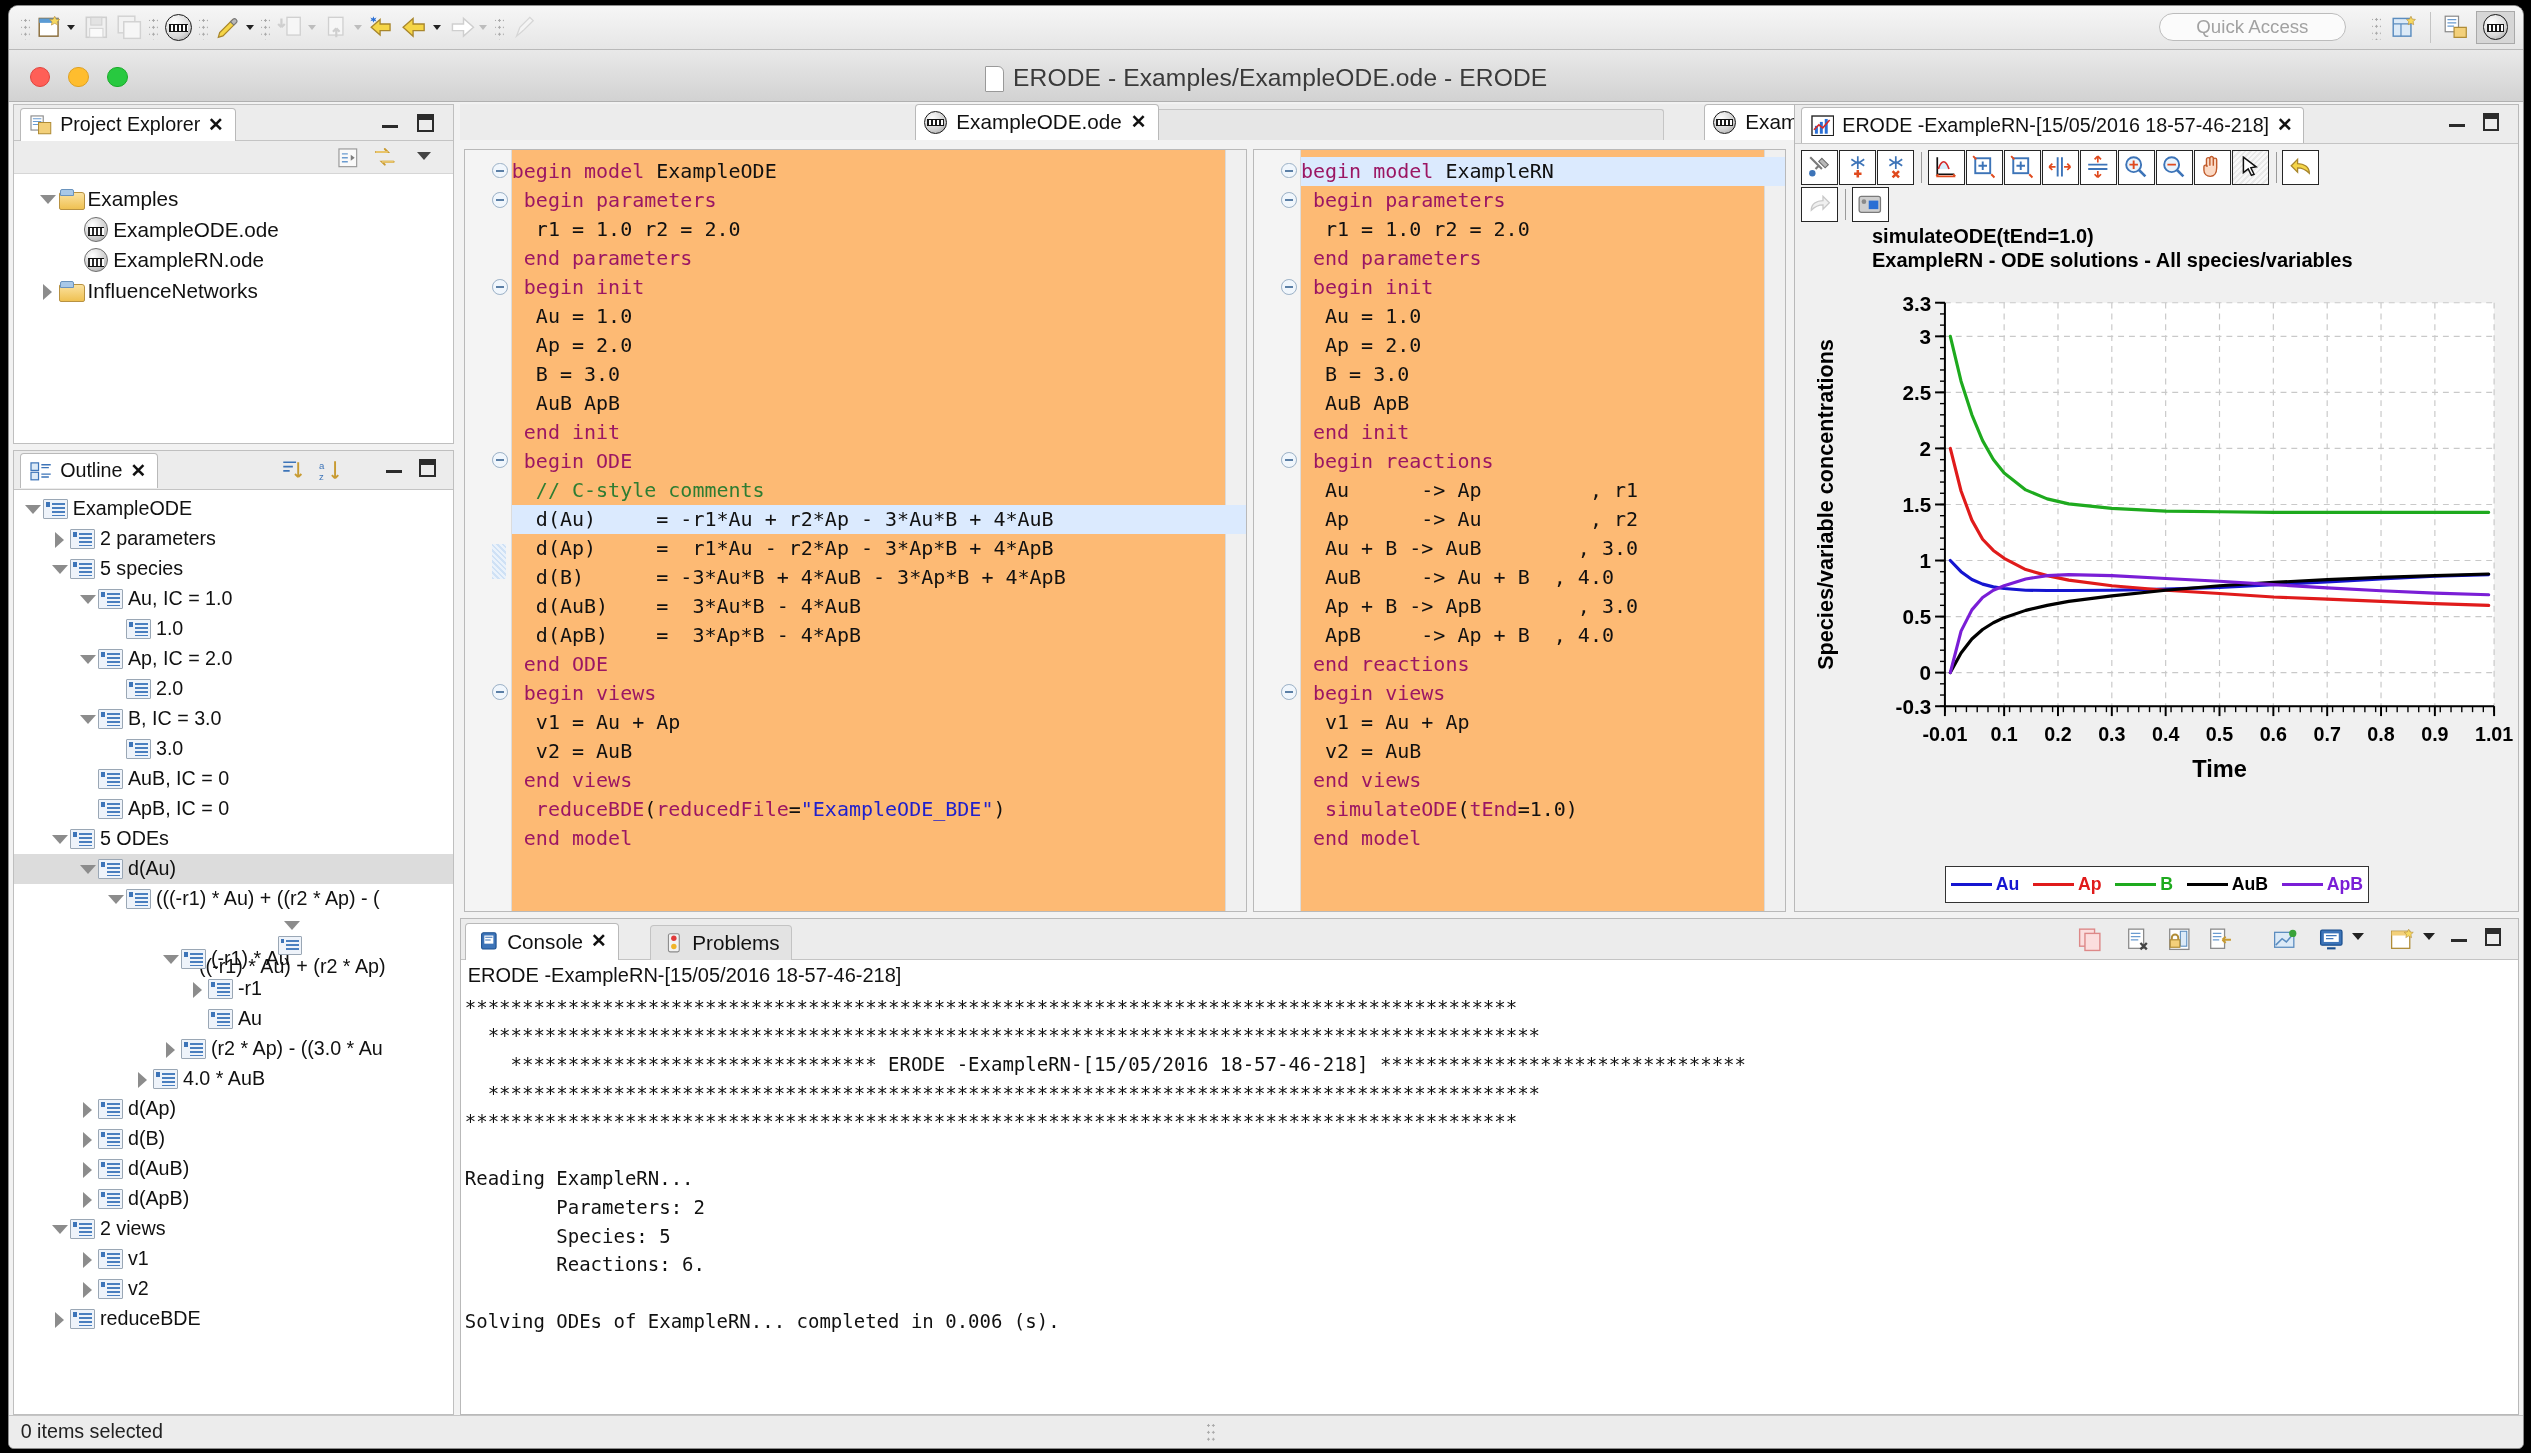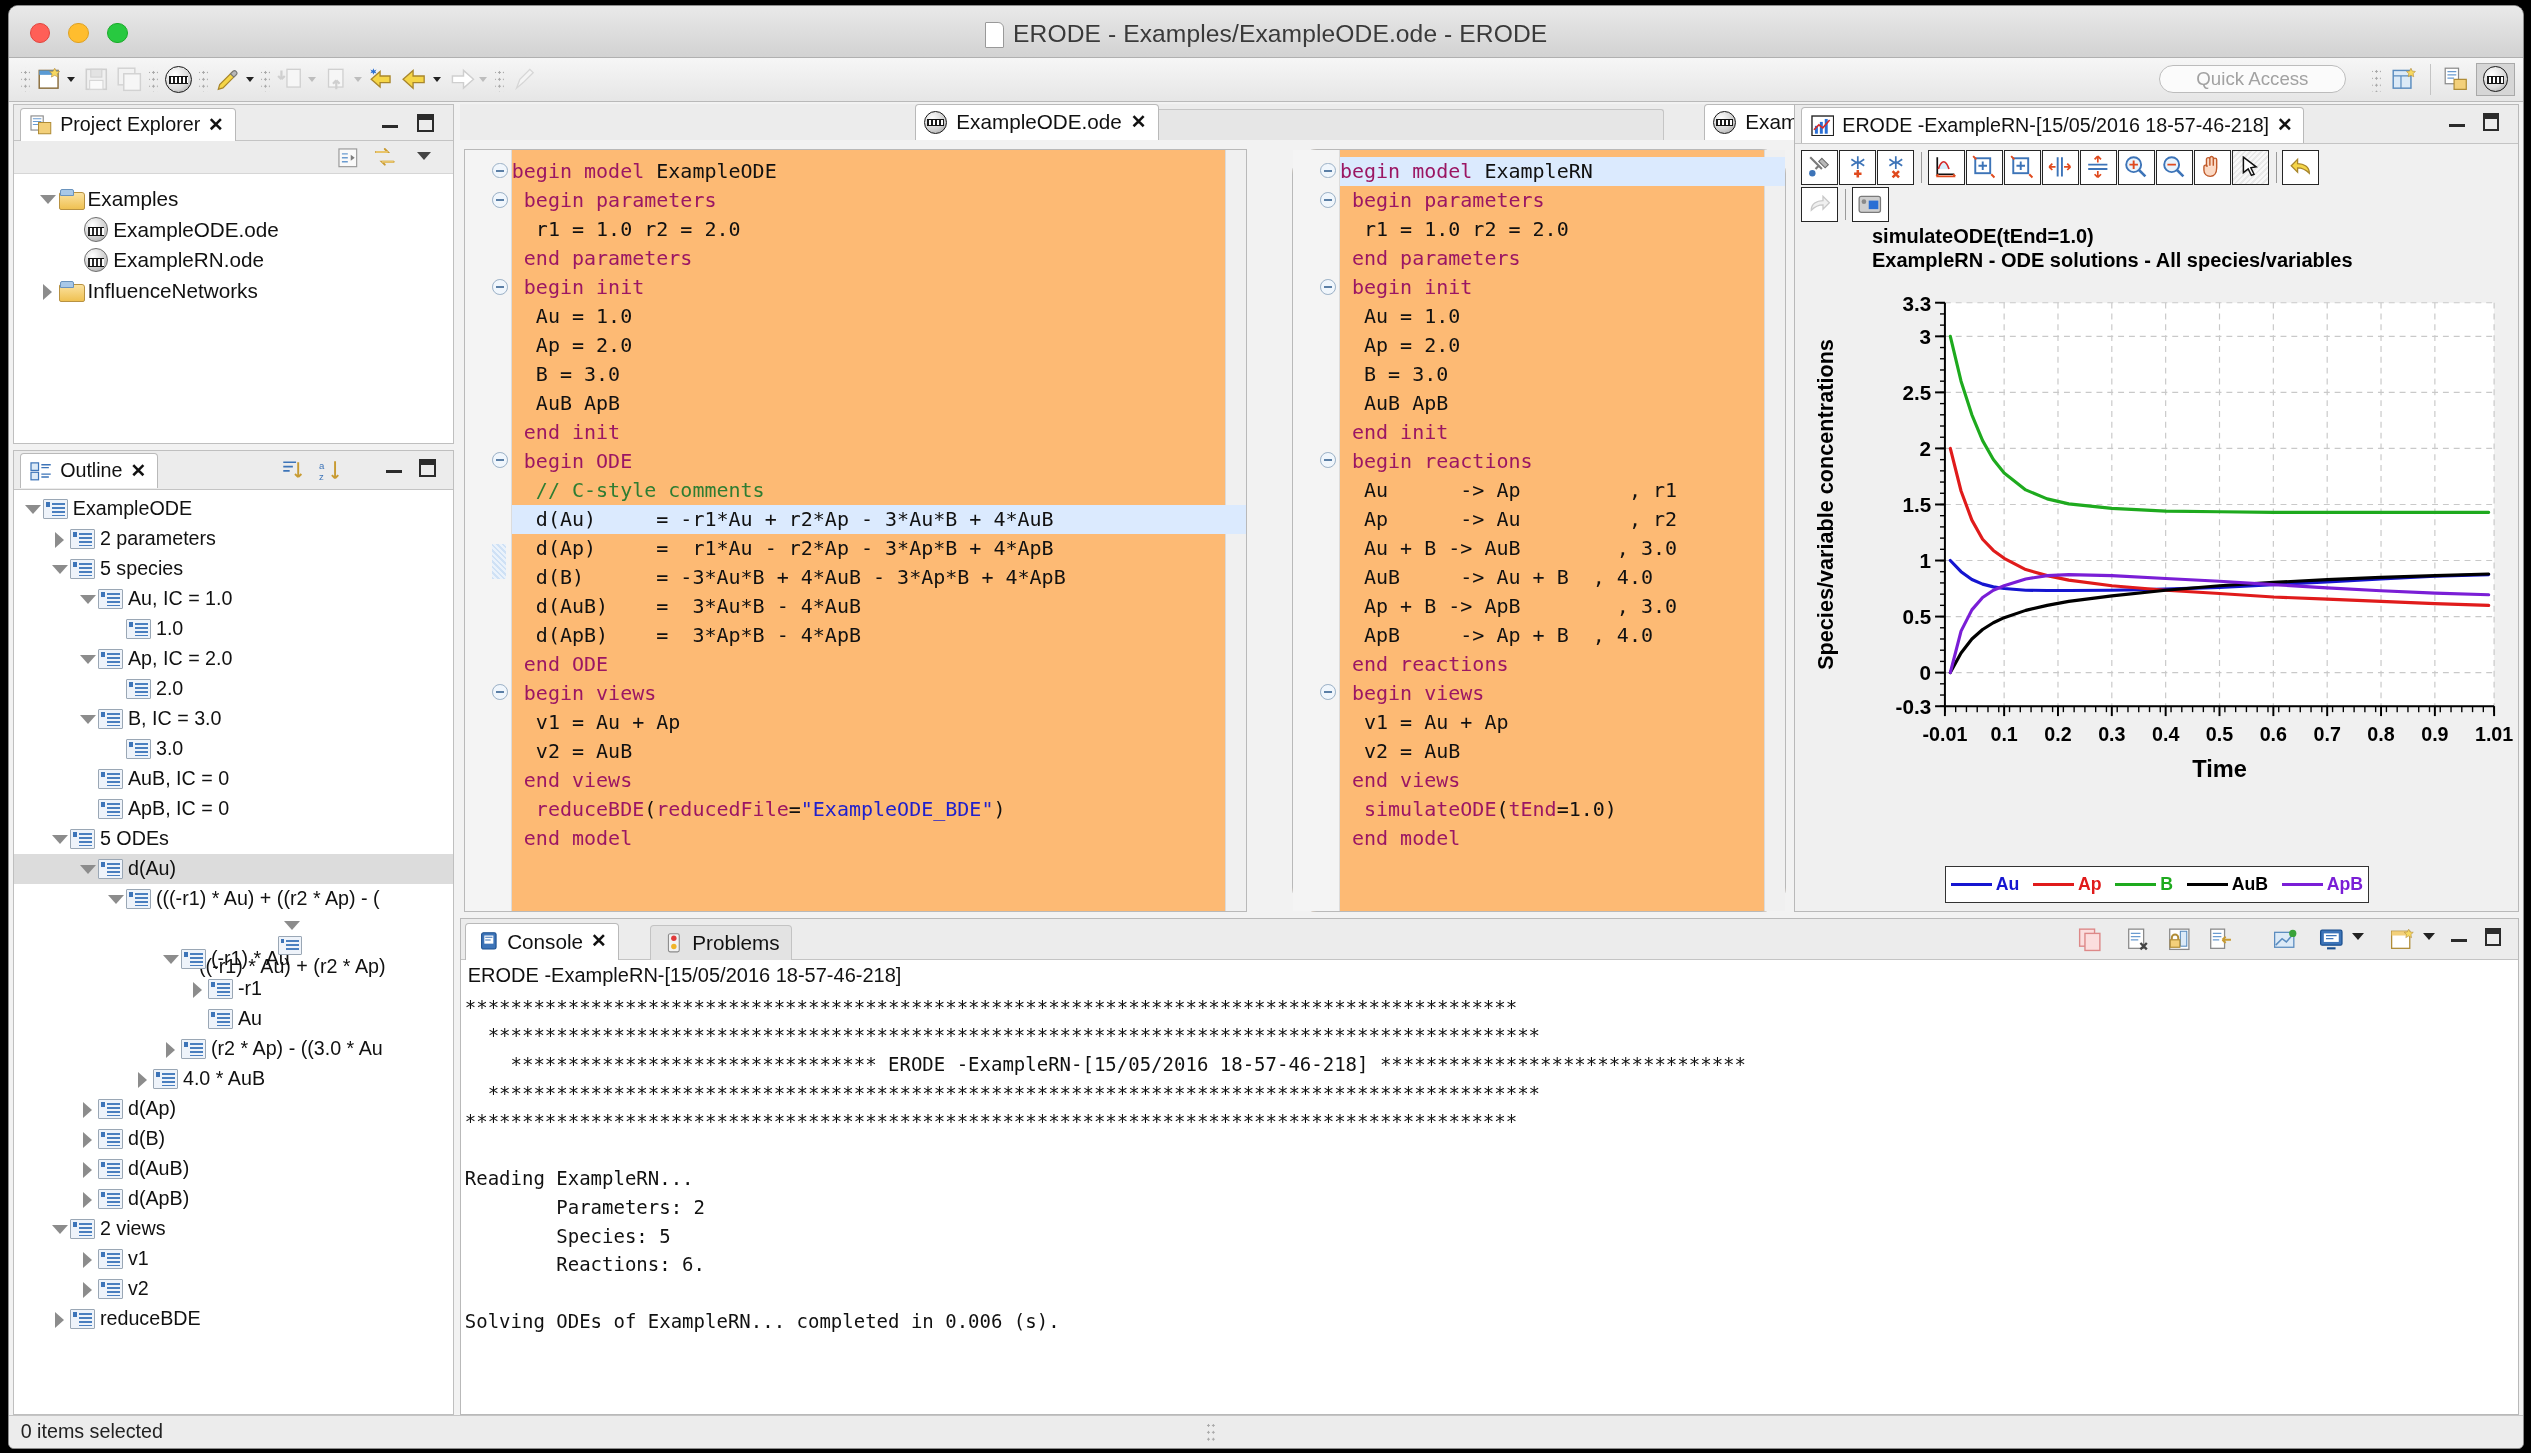--- a/index.html
+++ b/index.html
@@ -134,21 +134,21 @@
            background:#3d74b8; }
   .ol-ic::after { content:''; position:absolute; left:7.9px; top:3px; right:2px; height:12.8px;
            background: repeating-linear-gradient(to bottom,#4a7fbf 0 2px, transparent 2px 3.9px); }
 
   
   #ed-area { position: absolute; left: 451px; right: 733px; top: 0; height: 808px; }
   #ed-chrome { position:absolute; left:0; right:0; top:0; height:36px; background:#ececec; }
   .editor { position:absolute; top: 45px; bottom: 0; background:#fdba74;
             border: 1px solid #b9b9b9; }
   #ed1 { left: 3.9px; width: 783px; }
-  #ed2 { left: 832px; right: 3.9px; border-radius: 25px; }
+  #ed2 { left: 793px; right: 3.9px; }
   .ed-tab { position:absolute; top: 0; height: 36px; display:flex; align-items:center;
             gap: 8.9px; padding: 0 11.8px 0 7.9px; background:#fff;
             border:1px solid #b9b9b9; border-bottom:none; border-radius:3.9px 3.9px 0 0;
             font-size:20.7px; color:#111; white-space:nowrap; }
   .ed-tab-bg { position:absolute; top: 4.9px; height: 31.5px; background:#e6e6e6;
                border:1px solid #c5c5c5; border-bottom:none; border-radius:3px 3px 0 0; }
   .code { position:absolute; left: 0; right: 0; top: 0; bottom: 0;
           padding: 6.9px 0 0 0; overflow: hidden; }
   .gutter { position:absolute; left:0; top:0; bottom:0; width: 47px;
             background: #f4f4f4; border-right: 1px solid #dcdcdc; }
@@ -215,29 +215,20 @@
                font-size:19.7px; color:#222; padding-left:11.8px; line-height:31.5px; }
   #status-grip { position:absolute; left: 1197px; top:5.9px; width:8.9px; height:19.7px;
      background-image: radial-gradient(circle,#a8a8a8 1.2px,transparent 1.3px);
      background-size:4.9px 6.9px; }
 </style>
 </head>
 <body>
 
 <div id="window">
 
-  <div id="titlebar">
-    <div class="traffic tl-close"></div>
-    <div class="traffic tl-min"></div>
-    <div class="traffic tl-max"></div>
-    <div id="title-text">
-      <span id="title-icon"></span><span>ERODE - Examples/ExampleODE.ode - ERODE</span>
-    </div>
-  </div>
-
   <div id="toolbar">
     <div class="tb-grip"></div>
     <div class="tb-btn">
       <svg class="ic" viewBox="0 0 24 24">
           <rect x="2" y="4" width="17" height="16" fill="#fff" stroke="#8a6d3b" stroke-width="1.3"></rect>
           <rect x="2" y="4" width="17" height="4" fill="#5a9bd5"></rect>
           <path d="M16 2l1.4 2.8L20.5 5l-2.2 2 .6 3-2.9-1.6L13 10l.6-3-2.2-2 3.1-.2z" fill="#f6d860" stroke="#b89242" stroke-width=".6"></path>
         </svg>
     </div>
     <div class="tb-arrow"></div>
@@ -325,20 +316,29 @@
             <rect x="2" y="2" width="12" height="14" fill="#fff" stroke="#8a8a8a" stroke-width="1.1"></rect>
             <path d="M4 5h8M4 8h8M4 11h6" stroke="#6a9bd0" stroke-width="1.1"></path>
             <path d="M10 12h11v9H10z" fill="#f3d07a" stroke="#b08c36" stroke-width="1.1"></path>
           </svg>
       </div>
       <div class="persp-btn active">
         <span style="width:25.6px;height:25.6px;border-radius:50%;background:radial-gradient(circle at 35% 30%,#fff,#d8d8d8 60%,#9c9c9c);border:1.6px solid #1a1a1a;display:block;position:relative;">
           <span style="position:absolute;left:3px;top:8.9px;right:3px;height:7.9px;background:repeating-linear-gradient(to right,#1a1a1a 0 2px,#fff 2px 3.9px);border-top:1.5px solid #111;border-bottom:1.5px solid #111;display:block;"></span>
         </span>
       </div>
+    </div>
+  </div>
+
+  <div id="titlebar">
+    <div class="traffic tl-close"></div>
+    <div class="traffic tl-min"></div>
+    <div class="traffic tl-max"></div>
+    <div id="title-text">
+      <span id="title-icon"></span><span>ERODE - Examples/ExampleODE.ode - ERODE</span>
     </div>
   </div>
 
   <div id="workbench">
 
     <div class="panel" id="project-explorer">
       <div class="panel-head">
         <div class="ptab">
           <svg width="22.7" height="20.7" viewBox="0 0 24 22">
             <rect x="1" y="1" width="13" height="15" fill="#fff" stroke="#8a8a8a" stroke-width="1.2"></rect>

